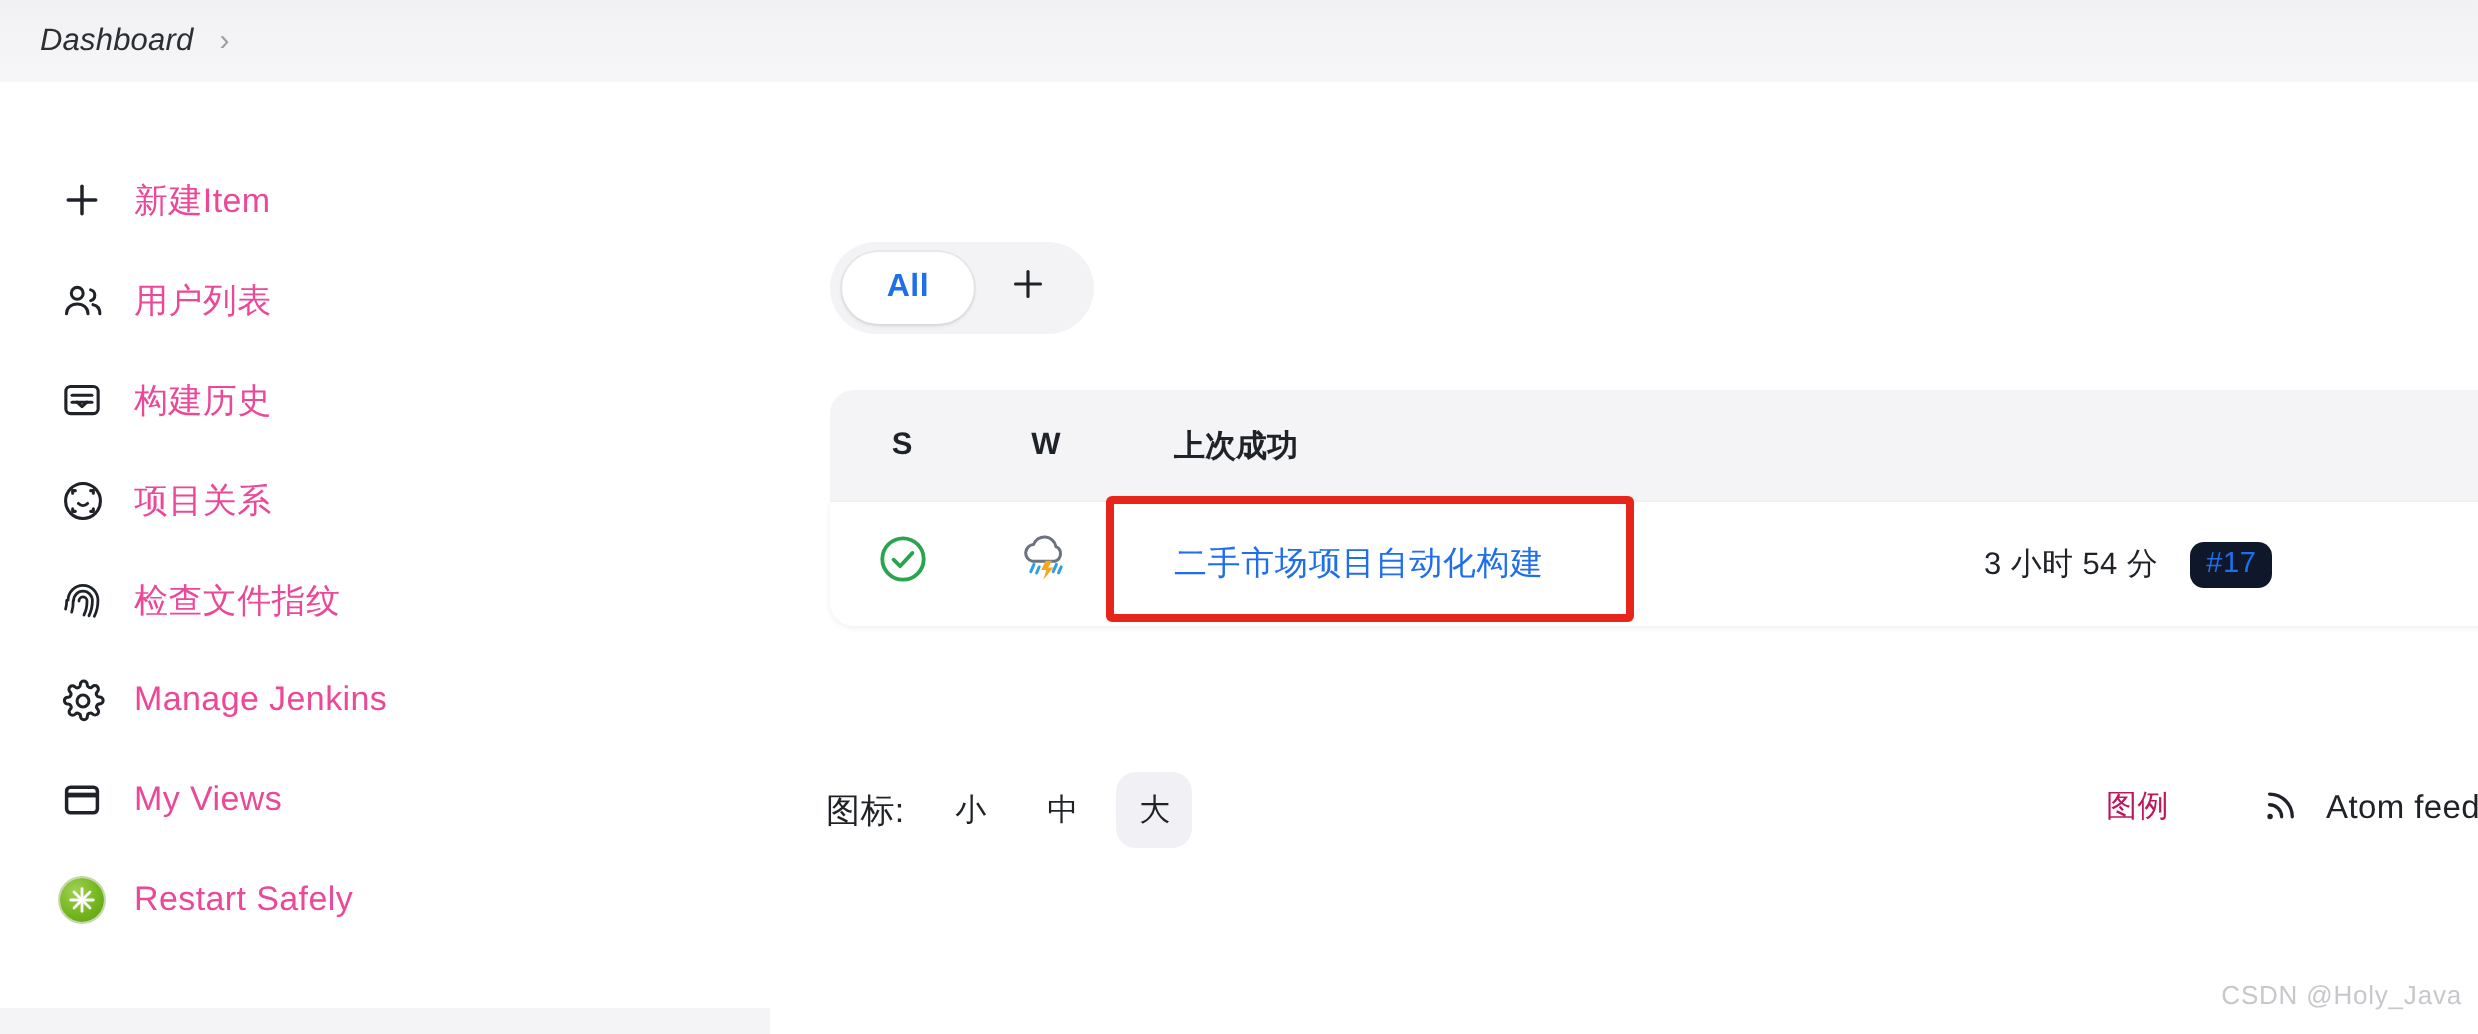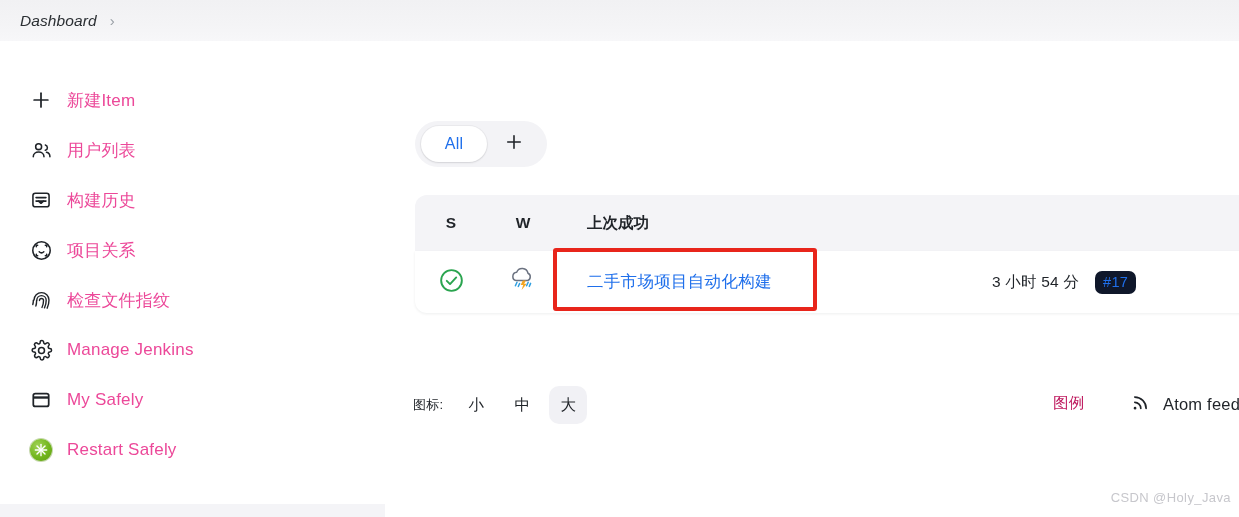--- a/index.html
+++ b/index.html
@@ -118,21 +118,21 @@
     border-radius: 18px;
     display: flex;
     align-items: center;
     justify-content: center;
     box-shadow: 0 1px 2px rgba(16,22,26,.10), 0 0 0 1px rgba(16,22,26,.04);
     cursor: pointer;
   }
   #tab-all .lbl {
     color: #1f6feb;
     font-size: 16px;
-    font-weight: 400;
+    font-weight: 700;
     letter-spacing: .3px;
   }
   #tab-add {
     width: 54px;
     height: 36px;
     display: flex;
     align-items: center;
     justify-content: center;
     cursor: pointer;
   }
@@ -211,21 +211,21 @@
 
   
   #icon-size-row {
     position: absolute;
     left: 28px; top: 345px;
     display: flex;
     align-items: center;
     height: 38px;
   }
   #icon-size-label {
-    font-size: 13px;
+    font-size: 17px;
     color: #1f2328;
     margin-right: 14px;
     letter-spacing: .2px;
   }
   .size-btn {
     min-width: 38px;
     height: 38px;
     border-radius: 10px;
     display: flex;
     align-items: center;
@@ -356,21 +356,21 @@
     <span class="side-label">Manage Jenkins</span>
   </div>
 
   <div class="side-item" style="top:342px">
     <span class="side-ico">
       <svg width="22" height="22" viewBox="0 0 24 24" fill="none" stroke="#1f2328" stroke-width="1.9" stroke-linejoin="round">
         <rect x="3.6" y="5" width="16.8" height="14" rx="2.2"></rect>
         <path d="M3.6 9.3h16.8" stroke-width="2.6"></path>
       </svg>
     </span>
-    <span class="side-label">My Safely</span>
+    <span class="side-label">My Views</span>
   </div>
 
   <div class="side-item" style="top:392px">
     <span class="side-ico">
       <span class="restart-dot">
         <svg width="16" height="16" viewBox="0 0 24 24" stroke="#ffffff" stroke-width="2.1" stroke-linecap="round">
           <line x1="12" y1="3.5" x2="12" y2="20.5"></line>
           <line x1="3.5" y1="12" x2="20.5" y2="12"></line>
           <line x1="6" y1="6" x2="18" y2="18"></line>
           <line x1="18" y1="6" x2="6" y2="18"></line>

